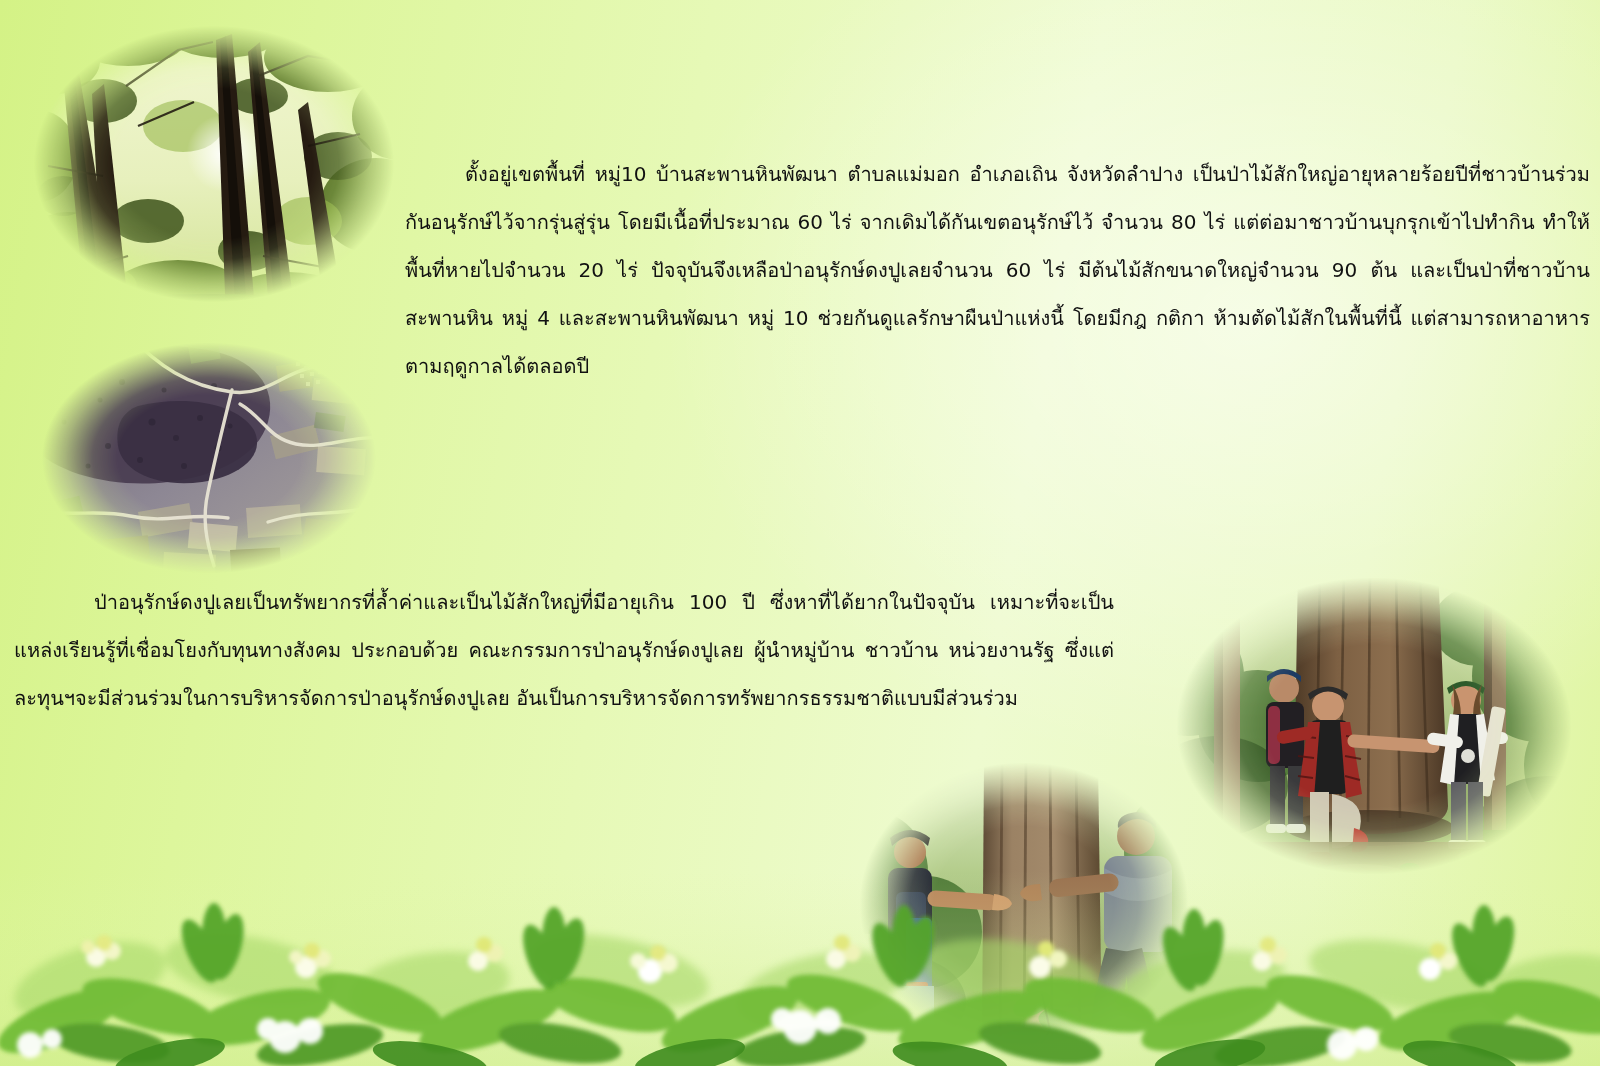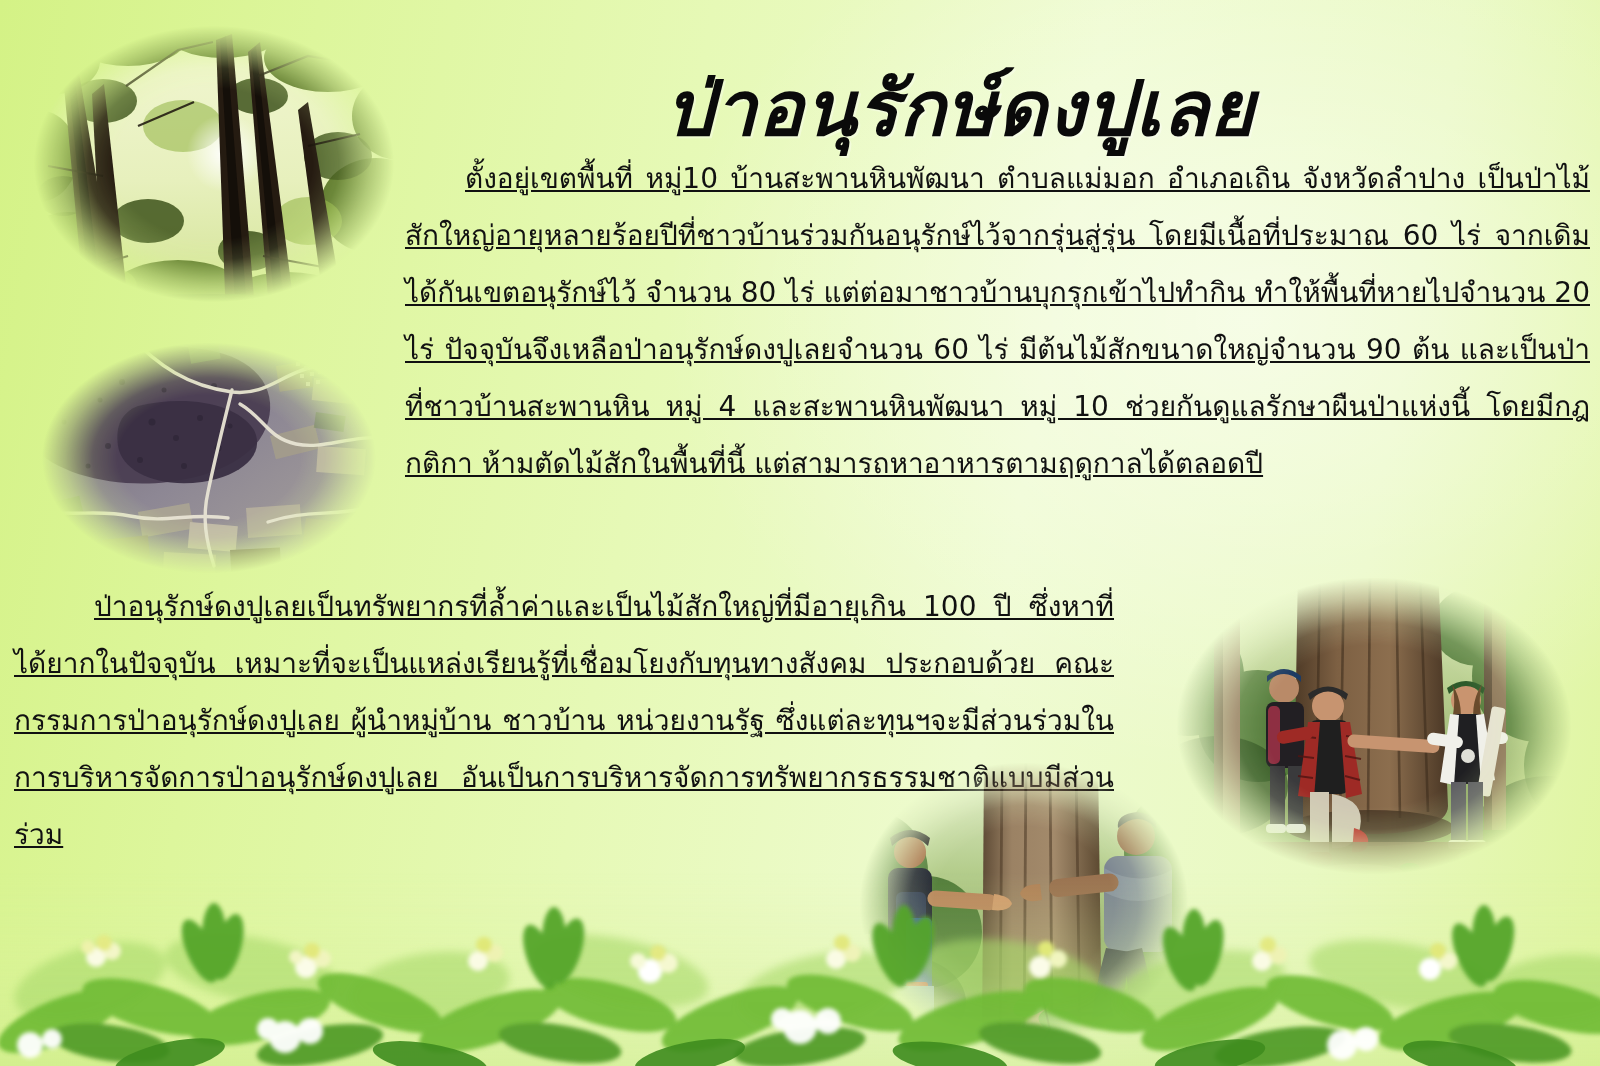--- a/index.html
+++ b/index.html
@@ -31,24 +31,23 @@
     letter-spacing:1px;
     line-height:1.05;
     white-space:nowrap;
     text-shadow:2px 2px 0 rgba(255,255,255,.35);
   }
 
   
   .para{
     position:absolute;
     color:#111;
-    font-size:28px;
-    line-height:57px;
+    font-size:20px;
+    line-height:48px;
     font-family:"DejaVu Sans","Liberation Sans",sans-serif;
-    text-decoration:underline;
   }
   #para1{
     left:405px; top:150px; width:1185px;
     text-align:justify;
     text-indent:60px;
     text-align-last:left;
   }
   #para2{
     left:14px; top:578px; width:1100px;
     text-align:justify;
@@ -220,21 +219,20 @@
         <rect x="294" y="34" width="4" height="4"></rect>
           <rect x="282" y="48" width="4" height="4"></rect>
         <rect x="292" y="46" width="4" height="4"></rect>
           <rect x="300" y="44" width="4" height="4"></rect>
         <rect x="288" y="56" width="4" height="4"></rect>
           <rect x="298" y="54" width="4" height="4"></rect>
       </g>
     </svg>
   </div>
 
-  <h1 id="title">ป่าอนุรักษ์ดงปูเลย</h1>
 
   <div class="para" id="para1">ตั้งอยู่เขตพื้นที่ หมู่10 บ้านสะพานหินพัฒนา ตำบลแม่มอก อำเภอเถิน จังหวัดลำปาง เป็นป่าไม้สักใหญ่อายุหลายร้อยปีที่ชาวบ้านร่วมกันอนุรักษ์ไว้จากรุ่นสู่รุ่น โดยมีเนื้อที่ประมาณ 60 ไร่ จากเดิมได้กันเขตอนุรักษ์ไว้ จำนวน 80 ไร่ แต่ต่อมาชาวบ้านบุกรุกเข้าไปทำกิน ทำให้พื้นที่หายไปจำนวน 20 ไร่ ปัจจุบันจึงเหลือป่าอนุรักษ์ดงปูเลยจำนวน 60 ไร่ มีต้นไม้สักขนาดใหญ่จำนวน 90 ต้น และเป็นป่าที่ชาวบ้านสะพานหิน หมู่ 4 และสะพานหินพัฒนา หมู่ 10 ช่วยกันดูแลรักษาผืนป่าแห่งนี้ โดยมีกฎ กติกา ห้ามตัดไม้สักในพื้นที่นี้  แต่สามารถหาอาหารตามฤดูกาลได้ตลอดปี</div>
 
   <div class="para" id="para2">ป่าอนุรักษ์ดงปูเลยเป็นทรัพยากรที่ล้ำค่าและเป็นไม้สักใหญ่ที่มีอายุเกิน 100 ปี ซึ่งหาที่ได้ยากในปัจจุบัน    เหมาะที่จะเป็นแหล่งเรียนรู้ที่เชื่อมโยงกับทุนทางสังคม ประกอบด้วย คณะกรรมการป่าอนุรักษ์ดงปูเลย ผู้นำหมู่บ้าน ชาวบ้าน หน่วยงานรัฐ  ซึ่งแต่ละทุนฯจะมีส่วนร่วมในการบริหารจัดการป่าอนุรักษ์ดงปูเลย อันเป็นการบริหารจัดการทรัพยากรธรรมชาติแบบมีส่วนร่วม</div>
 
   <div class="photo" id="photo-group">
     <svg viewBox="0 0 452 340" preserveAspectRatio="none" aria-hidden="true">
       <defs>
         <linearGradient id="bgForest2" x1="0" y1="0" x2="0" y2="1">
           <stop offset="0%" stop-color="#e9f0cf"></stop>

